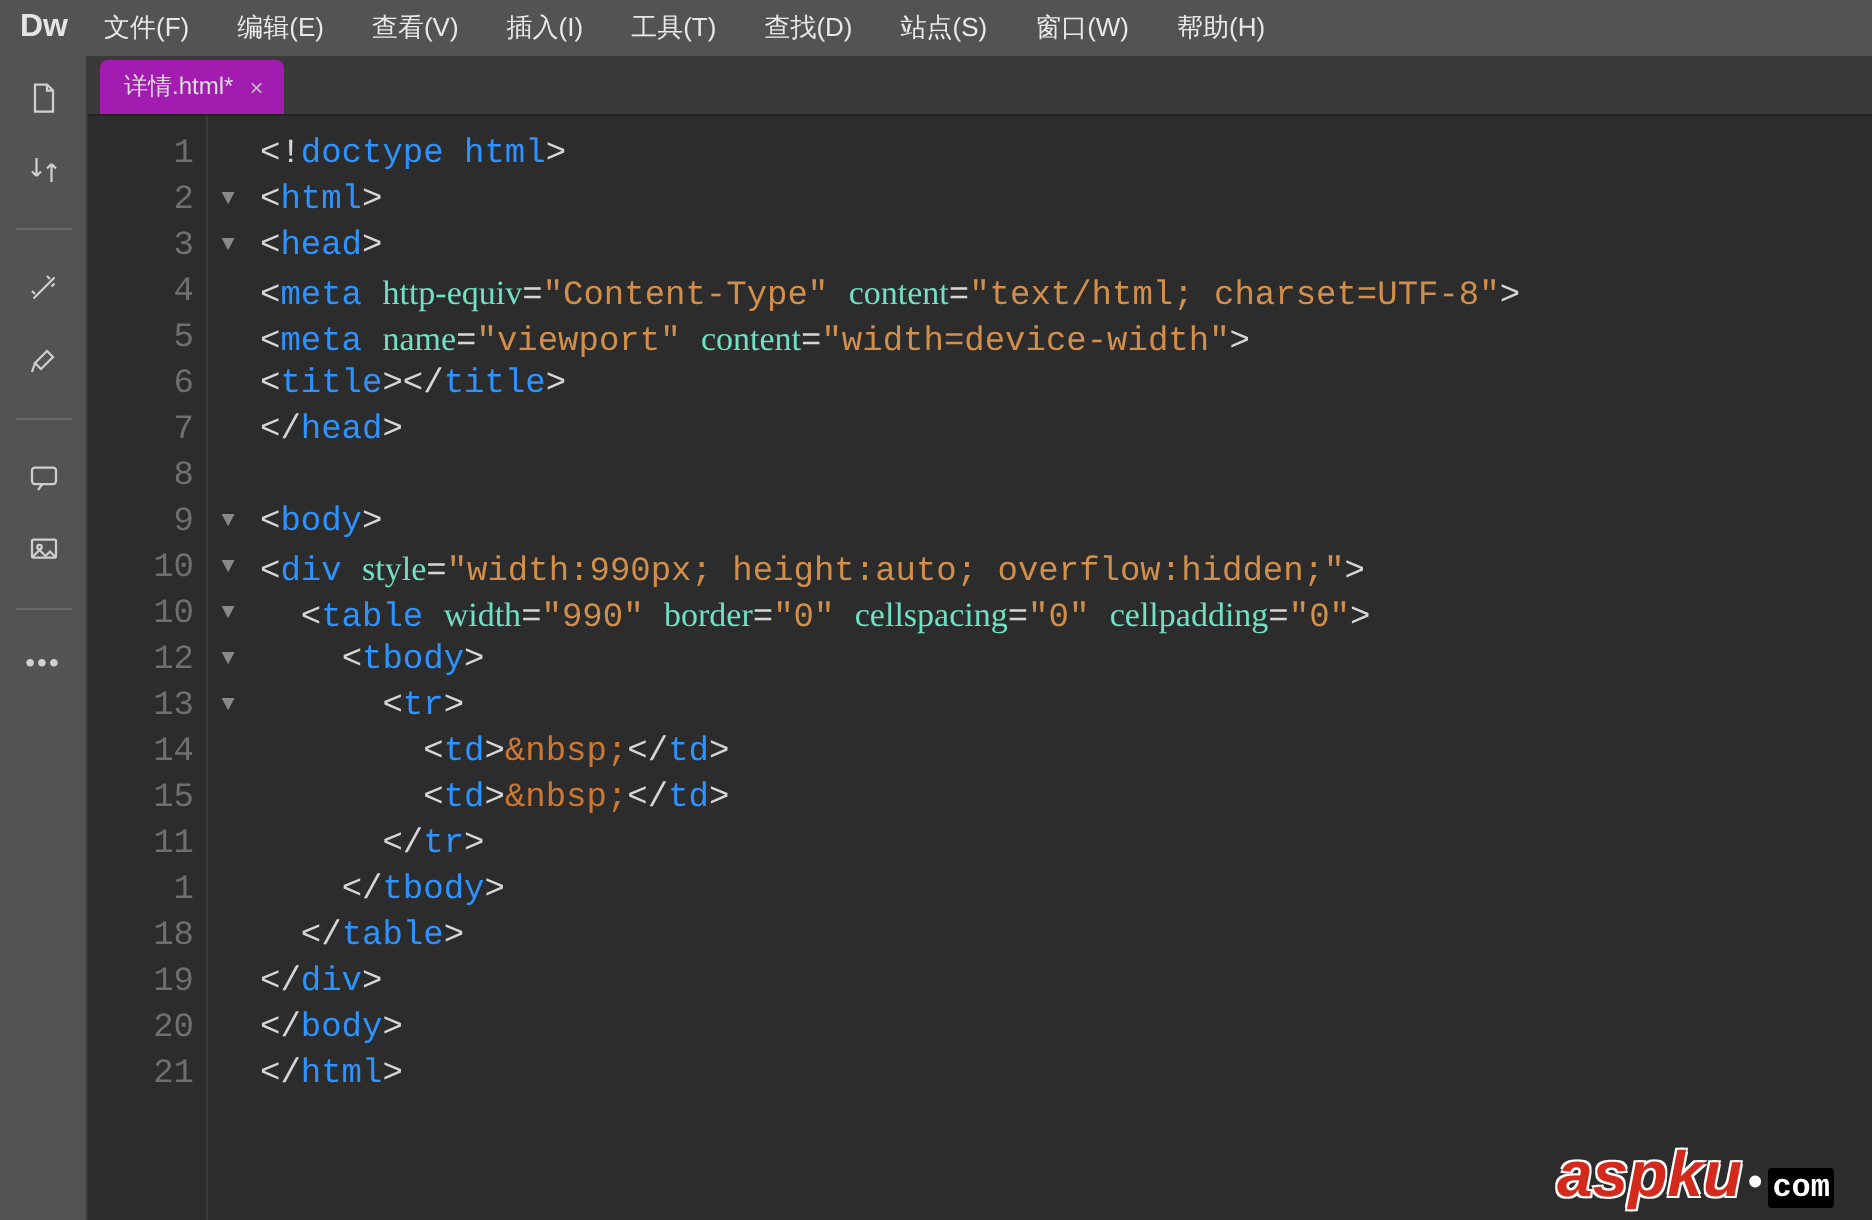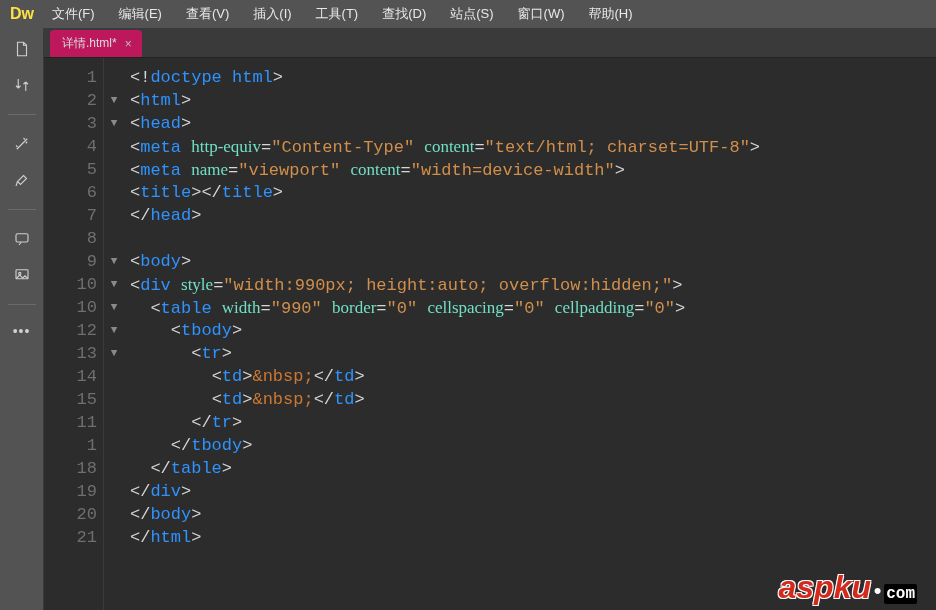--- a/index.html
+++ b/index.html
@@ -1,32 +1,32 @@
 <!DOCTYPE html>
 <html><head>
 <meta charset="utf-8">
 <style>
 * { margin: 0; padding: 0; box-sizing: border-box; }
 html, body { width: 936px; height: 610px; overflow: hidden; font-family: "Segoe UI", Arial, sans-serif; background: #2c2c2c; }
 
 .menubar { height: 28px; background: #535353; display: flex; align-items: center; padding-left: 4px; color: #e8e8e8; font-size: 13px; }
-.logo { width: 36px; display: flex; align-items: center; justify-content: center; font-weight: bold; color: #fde047; font-size: 16px; }
+.logo { width: 36px; display: flex; align-items: center; justify-content: center; font-weight: bold; color: #e5e5e5; font-size: 16px; }
 .menu-item { padding: 0 12px; cursor: default; white-space: nowrap; }
 
 .workspace { display: flex; height: calc(100% - 28px); }
 
 .left-tools { width: 44px; background: #535353; display: flex; flex-direction: column; align-items: center; padding-top: 10px; gap: 14px; border-right: 1px solid #3a3a3a; }
 .tool-btn { width: 26px; height: 22px; display: flex; align-items: center; justify-content: center; color: #d0d0d0; }
 .tool-sep { width: 28px; height: 1px; background: #6a6a6a; margin: 4px 0; }
 .tool-dots { color: #d0d0d0; font-size: 14px; letter-spacing: 1px; }
 
 .main { flex: 1; display: flex; flex-direction: column; background: #2c2c2c; }
 
 .tabbar { height: 30px; background: #3a3a3a; display: flex; align-items: flex-end; padding-left: 6px; border-bottom: 1px solid #222; }
-.tab { background: #be185d; color: #ddd; font-size: 12px; padding: 5px 10px 5px 12px; display: flex; align-items: center; gap: 8px; border-top-left-radius: 4px; border-top-right-radius: 4px; }
+.tab { background: #a21caf; color: #ddd; font-size: 12px; padding: 5px 10px 5px 12px; display: flex; align-items: center; gap: 8px; border-top-left-radius: 4px; border-top-right-radius: 4px; }
 .tab .close { font-size: 12px; color: #bbb; }
 
 .editor { flex: 1; display: flex; background: #2c2c2c; font-family: Consolas, "Courier New", monospace; font-size: 17px; line-height: 23px; position: relative; }
 .gutter { width: 60px; background: #2c2c2c; color: #6f6f6f; text-align: right; padding: 8px 6px 0 0; border-right: 1px solid #3a3a3a; }
 .gutter div { height: 23px; }
 .fold { width: 20px; color: #898989; padding-top: 8px; }
 .fold div { height: 23px; text-align: center; font-size: 11px; }
 .code { flex: 1; padding: 8px 0 0 6px; white-space: pre; color: #ccc; }
 .code div { height: 23px; }
 

